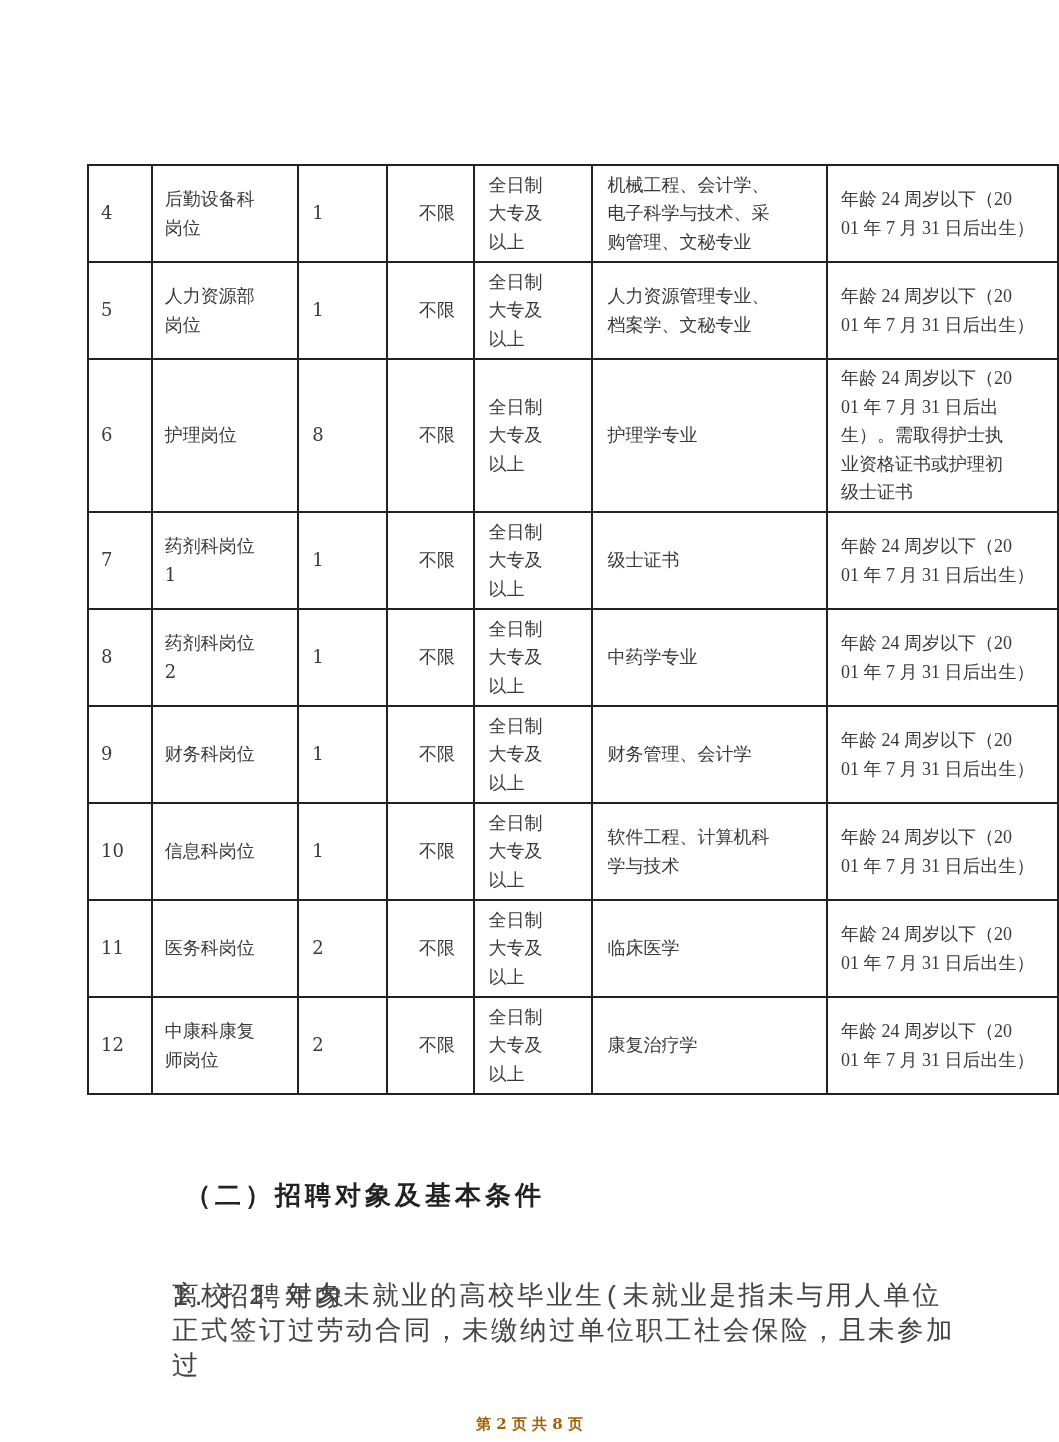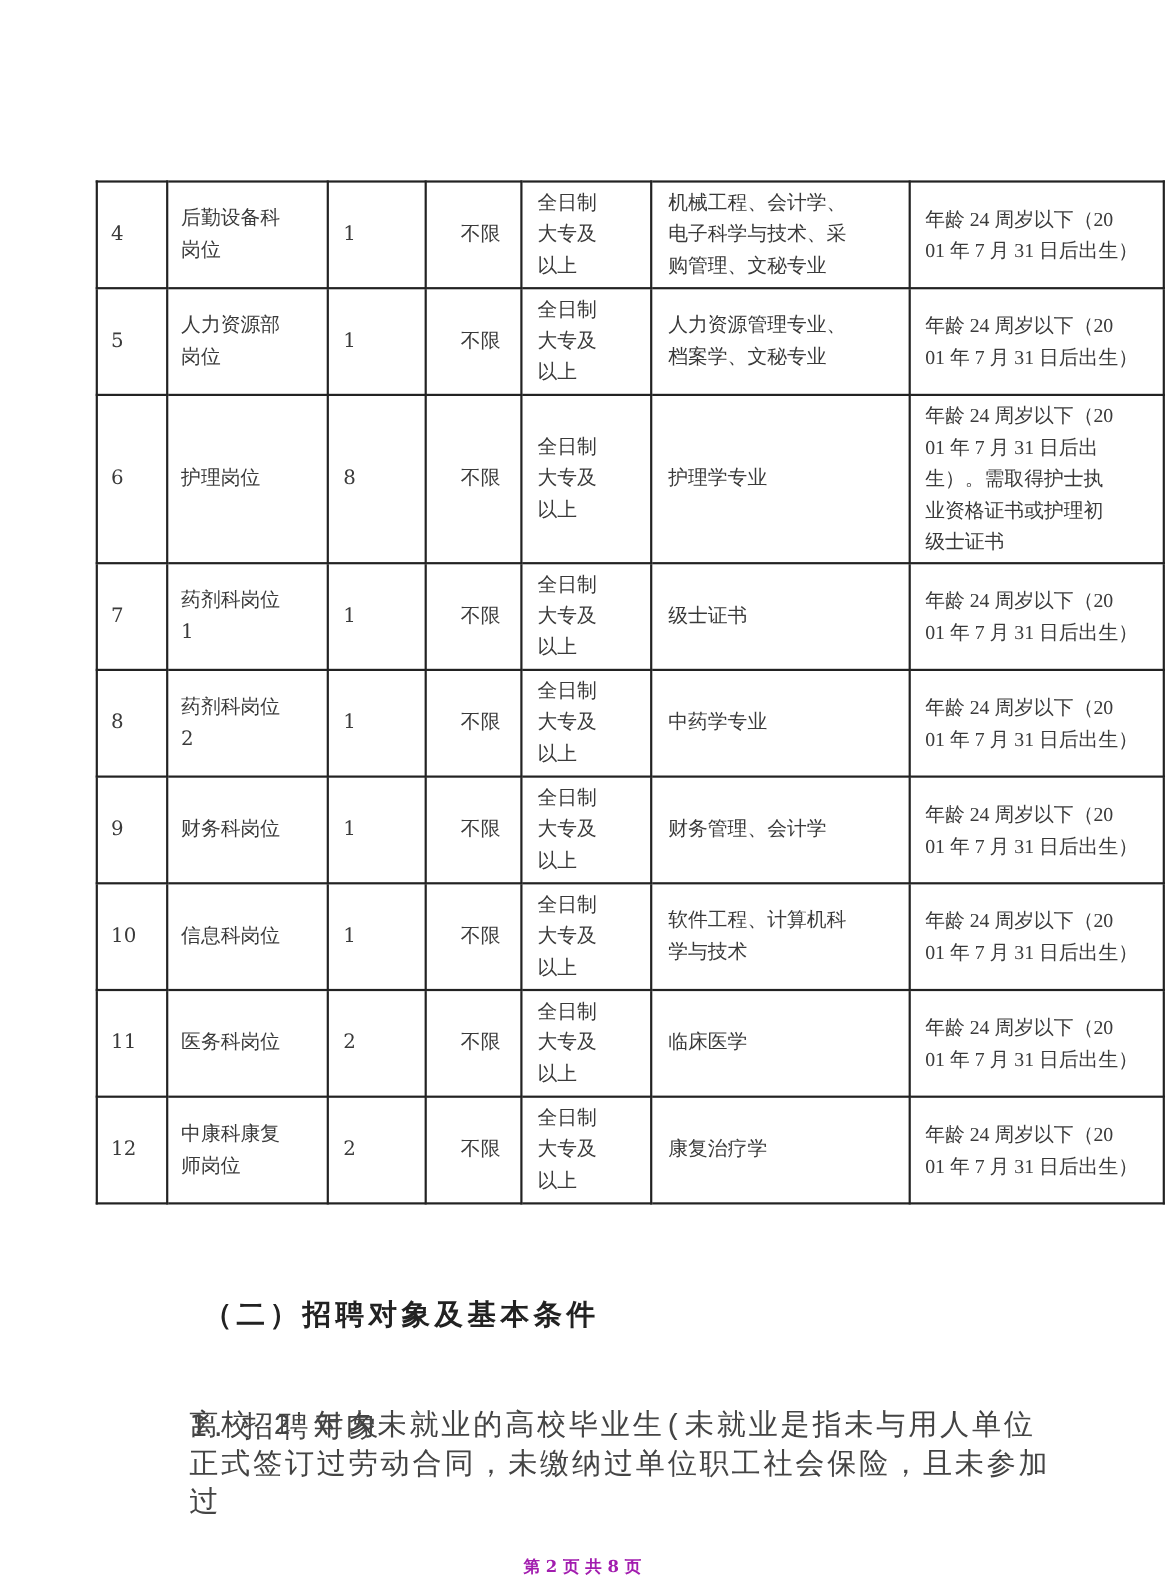--- a/index.html
+++ b/index.html
@@ -21,21 +21,21 @@
   .sec-title { position:absolute; left:185px; top:1178px; font-size:26px;
                font-weight:bold; letter-spacing:4px; color:#222;
                font-family:Liberation Mono, monospace; }
   .sub-title { position:absolute; left:172px; top:1230px; font-size:27px;
                letter-spacing:5px; color:#444;
                font-family:"DejaVu Sans","Liberation Sans",sans-serif;margin-top:48px; }
   .para { position:absolute; left:172px; top:1280px; width:790px; font-size:26.5px;
           line-height:35px; letter-spacing:2.5px; color:#444;
           font-family:Liberation Mono, monospace; }
   .footer { position:absolute; left:0; width:1059px; top:1415px; text-align:center;
-            font-size:15px; color:#a21caf; font-weight:bold;
+            font-size:15px; color:#a16207; font-weight:bold;
             font-family:"DejaVu Serif","Liberation Serif",serif; }
 </style>
 </head>
 <body>
 
 <table class="jobs">
   <tbody id="tbody">
       <tr class="h100">
         <td class="c-no"><span class="wrap">4</span></td>
         <td class="c-pos"><span class="wrap">后勤设备科

